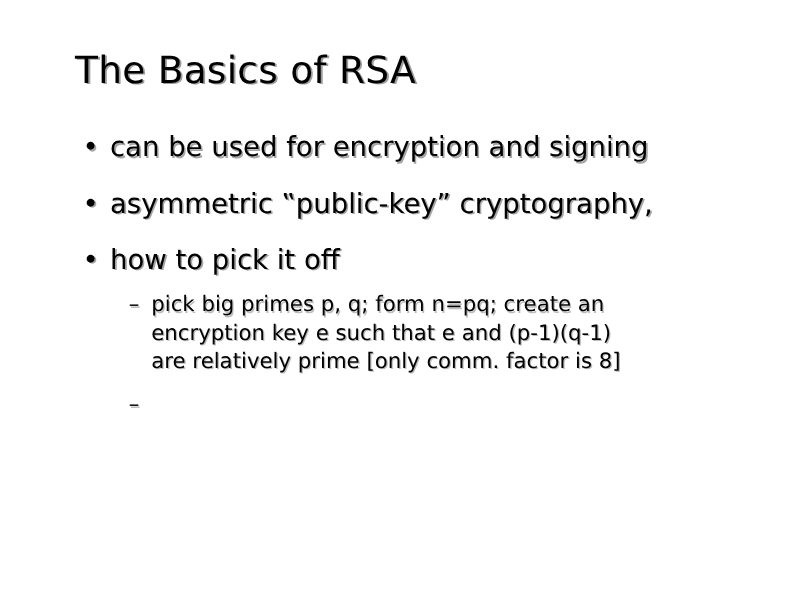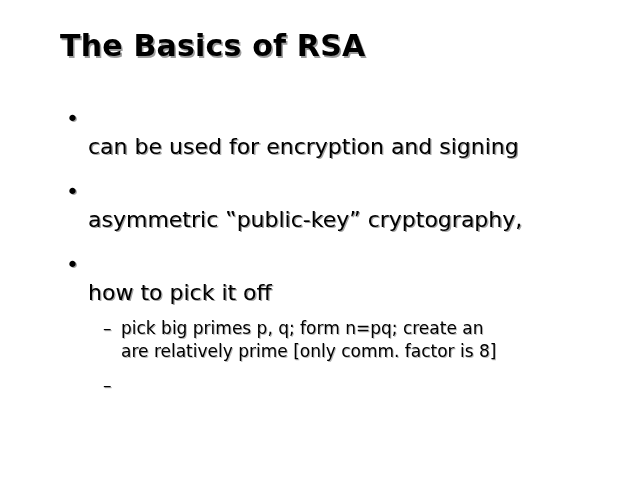--- a/index.html
+++ b/index.html
@@ -20,25 +20,25 @@
     width: 640px;
     height: 480px;
     background: #ffffff;
     box-sizing: border-box;
   }
 
   
   .slide-title {
     position: absolute;
     left: 60px;
-    top: 27px;
+    top: 38px;
     width: 540px;
     font-size: 30px;
     line-height: 38px;
-    font-weight: bold;
+    font-weight: normal;
     letter-spacing: 0.2px;
     color: #000000;
     text-shadow: 1.5px 1.5px 0 rgba(140,140,140,0.85);
     white-space: nowrap;
   }
 
   
   .body-list {
     position: absolute;
     left: 62px;
@@ -62,21 +62,20 @@
     width: 26px;
     font-size: 22px;
     line-height: 29px;
     text-align: left;
     padding-left: 4px;
     box-sizing: border-box;
   }
 
   .bullet-l1 .text {
     flex: 1 1 auto;
-    margin-top: 28px;
   }
 
   
   .bullet-l1.has-sub {
     margin-bottom: 10px;
   }
 
   .sub-list {
     margin-left: 41px;
     margin-top: 2px;
@@ -139,20 +138,21 @@
       <span class="marker">•</span>
       <span class="text">how to pick it off</span>
     </div>
 
     <div class="sub-list">
 
       <div class="bullet-l2">
         <span class="marker">–</span>
         <span class="text">
           <span class="nowrap-line">pick big primes p, q; form n=pq; create an</span>
+          <span class="nowrap-line">encryption key e such that e and (p-1)(q-1)</span>
           <span class="nowrap-line">are relatively prime [only comm. factor is 8]</span>
         </span>
       </div>
 
       <div class="bullet-l2">
         <span class="marker">–</span>
         <span class="text">
         </span>
       </div>
 

